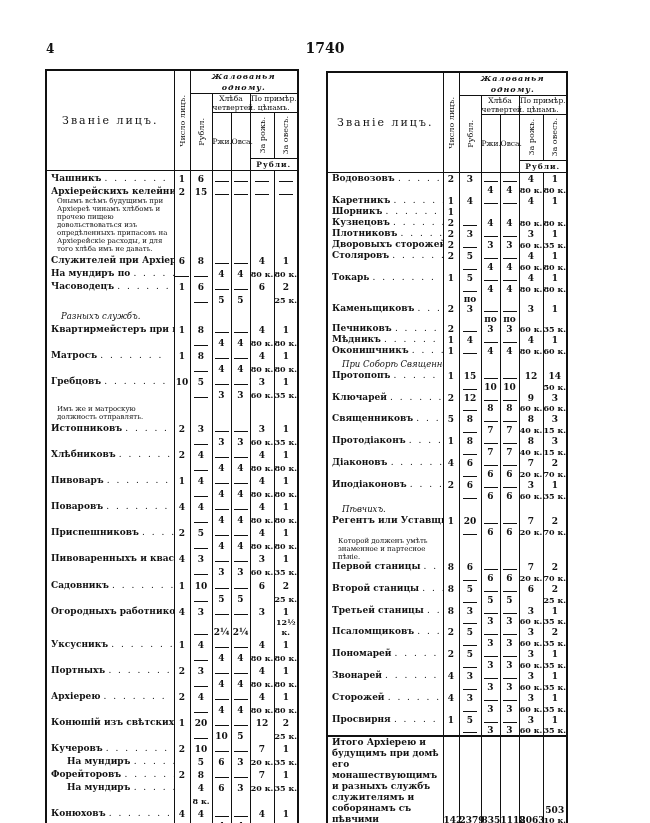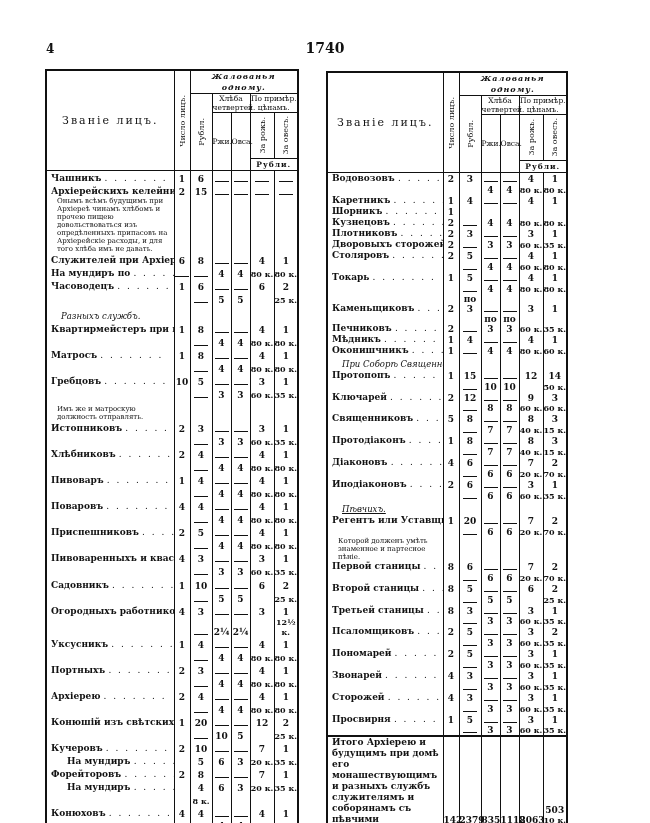--- a/index.html
+++ b/index.html
@@ -989,21 +989,21 @@
           <td class="name"></td>
           <td class="cell"></td>
           <td class="cell">
             <span class="bar"></span>
           </td>
           <td class="cell"><span>6</span></td>
           <td class="cell"><span>6</span></td>
           <td class="cell"><span class="k">60 к.</span></td>
           <td class="cell"><span class="k">35 к.</span></td>
         </tr>
-        <tr style="height: 14.1362px; text-decoration: underline;">
+        <tr style="height: 14.1362px;">
           <td class="name"><span class="sect">Пѣвчихъ.</span></td>
           <td></td>
           <td></td>
           <td></td>
           <td></td>
           <td></td>
           <td></td>
         </tr>
         <tr style="height: 10.874px;">
           <td class="name"><span class="lbl">Регентъ или Уставщикъ </span></td>

